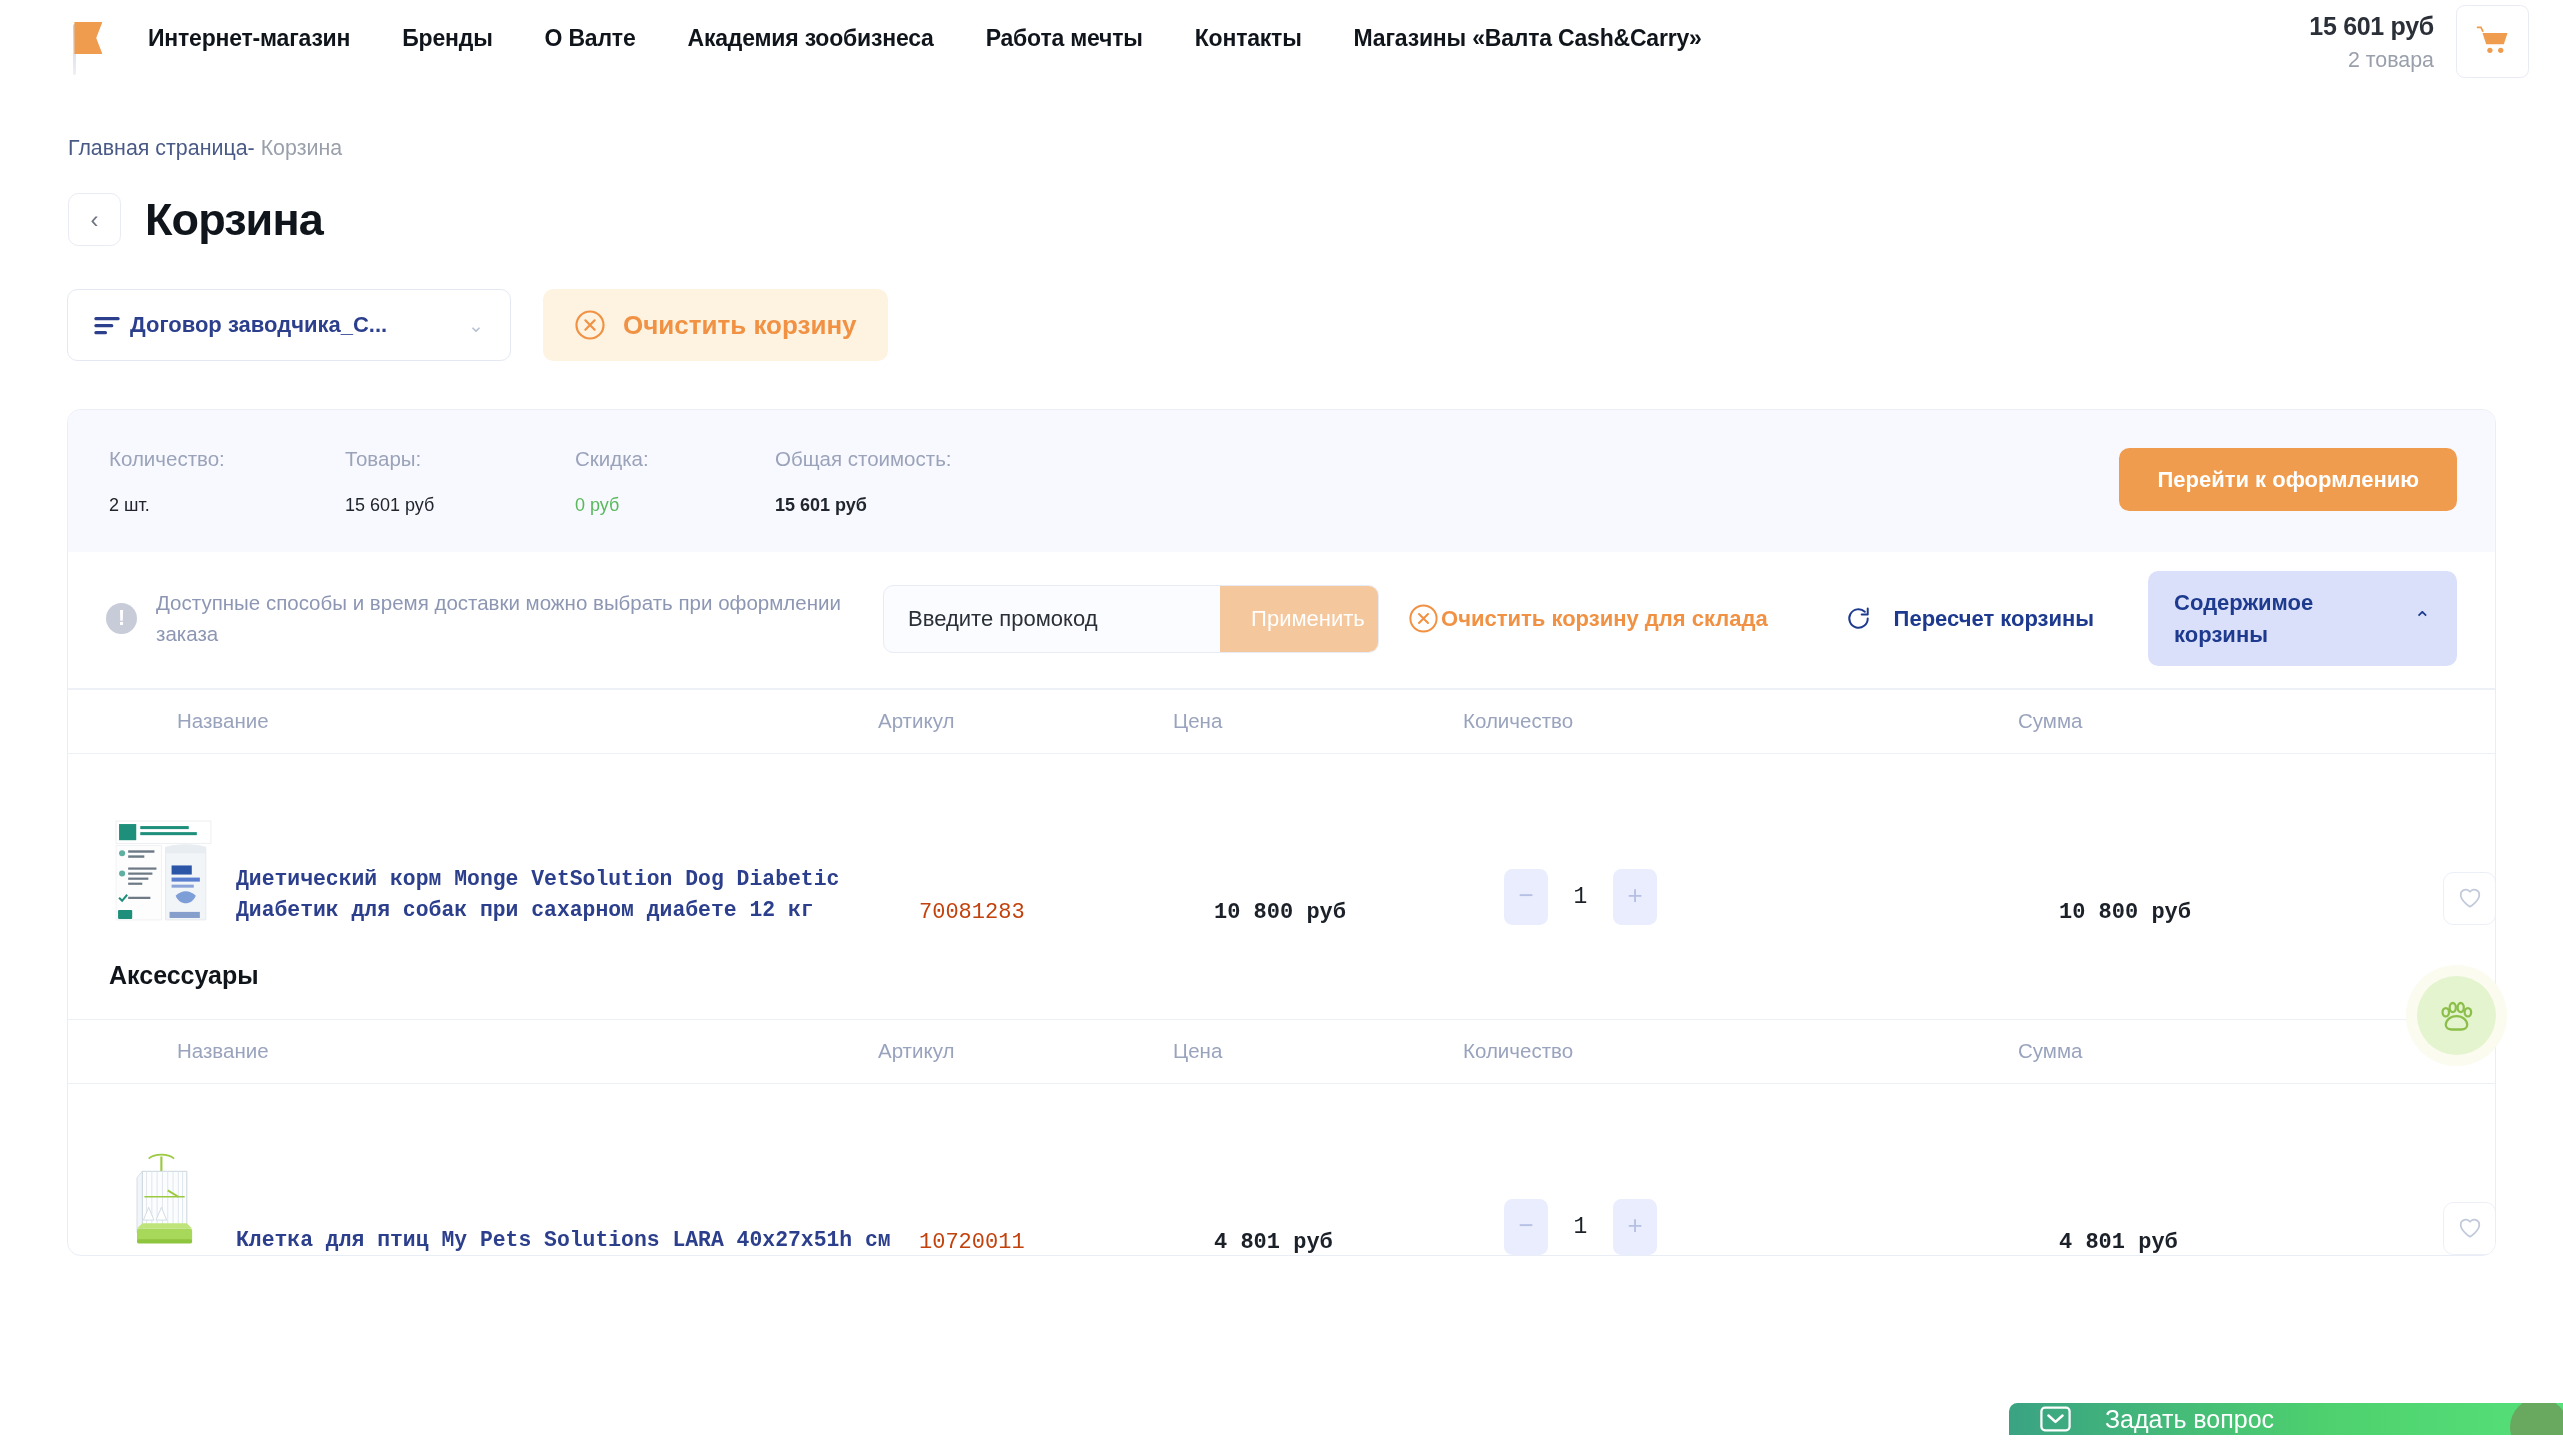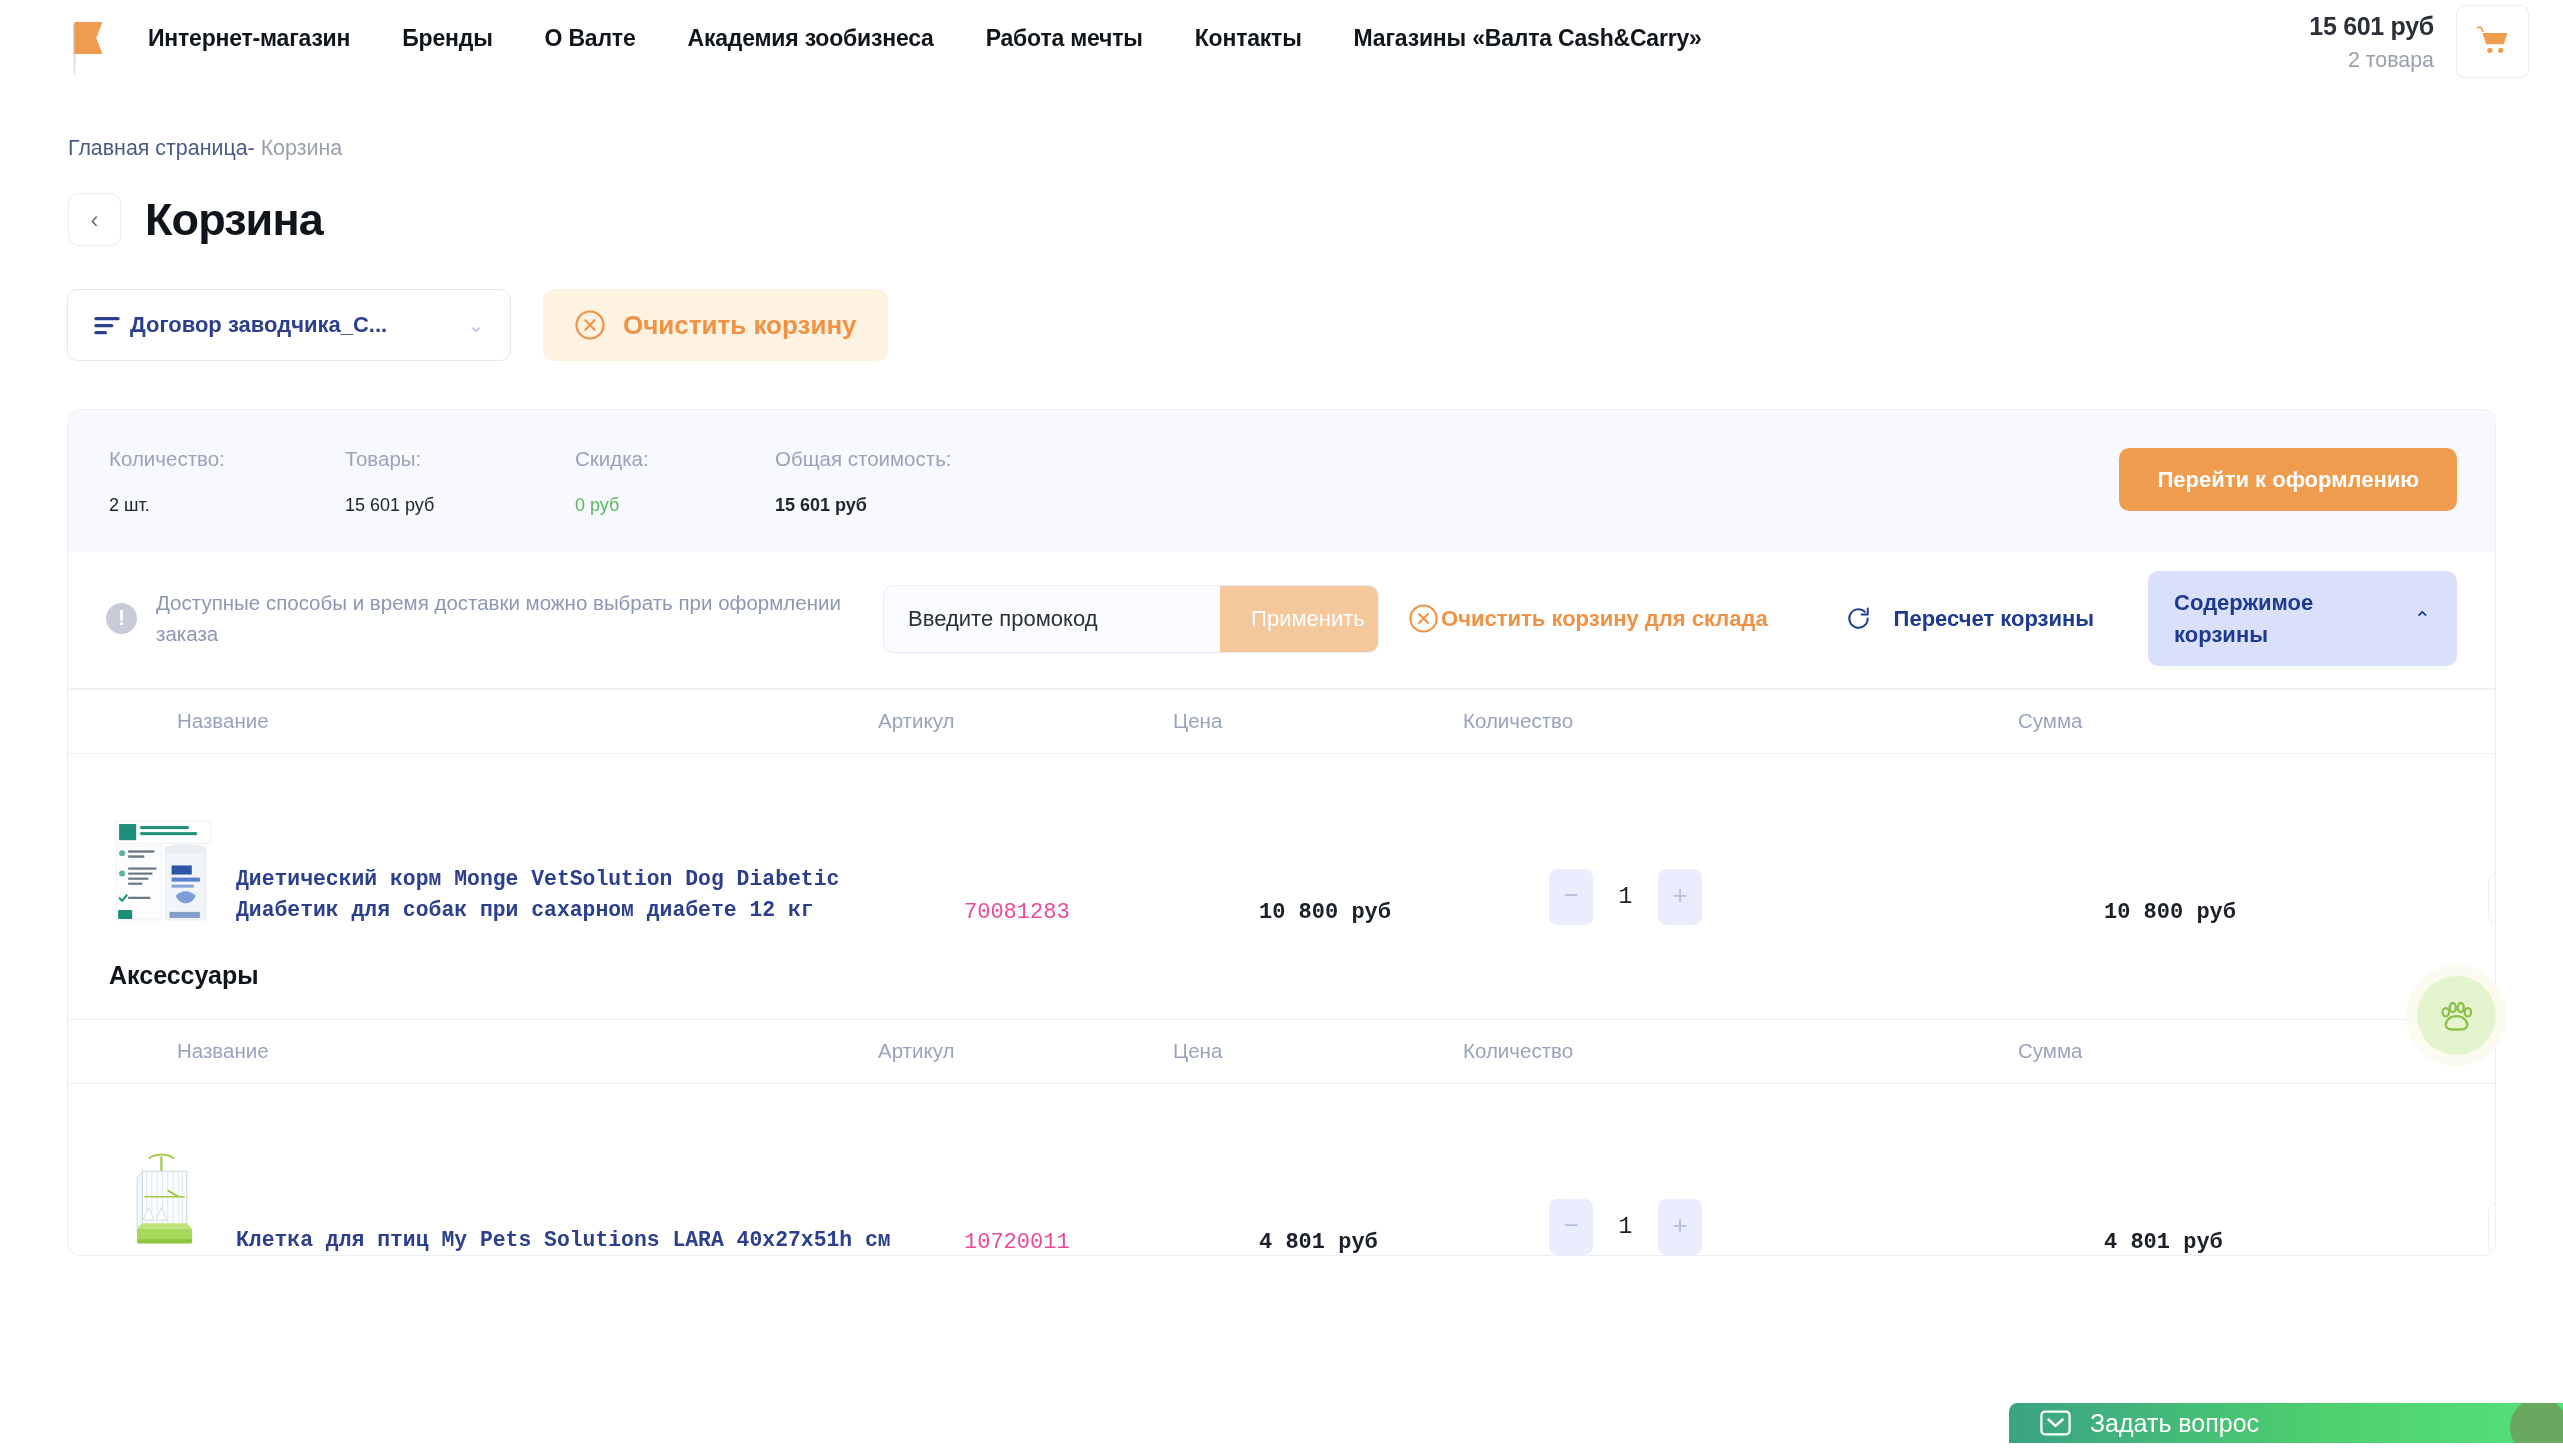--- a/index.html
+++ b/index.html
@@ -193,21 +193,21 @@
     height: 171px; position: relative; font-family: Liberation Mono, monospace;
   }
   .thumb {
     width: 108px; height: 108px; flex: none; display: flex;
     align-items: center; justify-content: center; margin-right: 19px;
   }
   .pname {
     font-size: 21.4px; font-weight: 700; color: #2c3f8c; line-height: 1.42;
     width: 683px; flex: none; cursor: pointer;
   }
-  .part { font-size: 22px; color: #ec4899; width: 295px; flex: none; margin-left: 45px; }
+  .part { font-size: 22px; color: #c2410c; width: 295px; flex: none; }
   .pprice { font-size: 22px; font-weight: 700; color: #1b2029; width: 290px; flex: none; }
   .qty-box { width: 555px; flex: none; display: flex; align-items: center; gap: 0; }
   .qbtn {
     width: 44px; height: 56px; background: #e9edfd; border: none; border-radius: 8.5px;
     color: #b6c0e4; font-size: 26px; cursor: pointer; font-family: inherit;
     display: flex; align-items: center; justify-content: center;
   }
   .qval { font-size: 23px; color: #1b2029; width: 65px; text-align: center; }
   .psum { font-size: 22px; font-weight: 700; color: #1b2029; width: 384px; flex: none; }
   .row-actions { display: flex; gap: 13.7px; margin-left: auto; }
@@ -223,24 +223,24 @@
     width: 101px; height: 101px; border-radius: 50%;
     background: #fbfbef;
     display: flex; align-items: center; justify-content: center;
   }
   .paw-fab .inner {
     width: 79px; height: 79px; border-radius: 50%; background: #e4f4ce;
     display: flex; align-items: center; justify-content: center;
   }
   .chat-widget {
     position: absolute; left: 2009px; top: 1403px;
-    height: 40px; width: 554px;
+    height: 32px; width: 554px;
     background: linear-gradient(90deg, #3aa383 0%, #4ed16e 58%, #56e07a 100%);
     border-top-left-radius: 8.5px;
-    display: flex; align-items: center; gap: 19px; padding-left: 31px;
+    display: flex; align-items: center; gap: 34px; padding-left: 31px;
     cursor: pointer; overflow: hidden;
   }
   .chat-widget .label { color: #fff; font-size: 25px; }
   .chat-bubble {
     position: absolute; right: -5.1px; top: -5.1px;
     width: 58px; height: 58px; border-radius: 50%; background: #68a95f;
   }
 </style>
 </head>
 <body>

